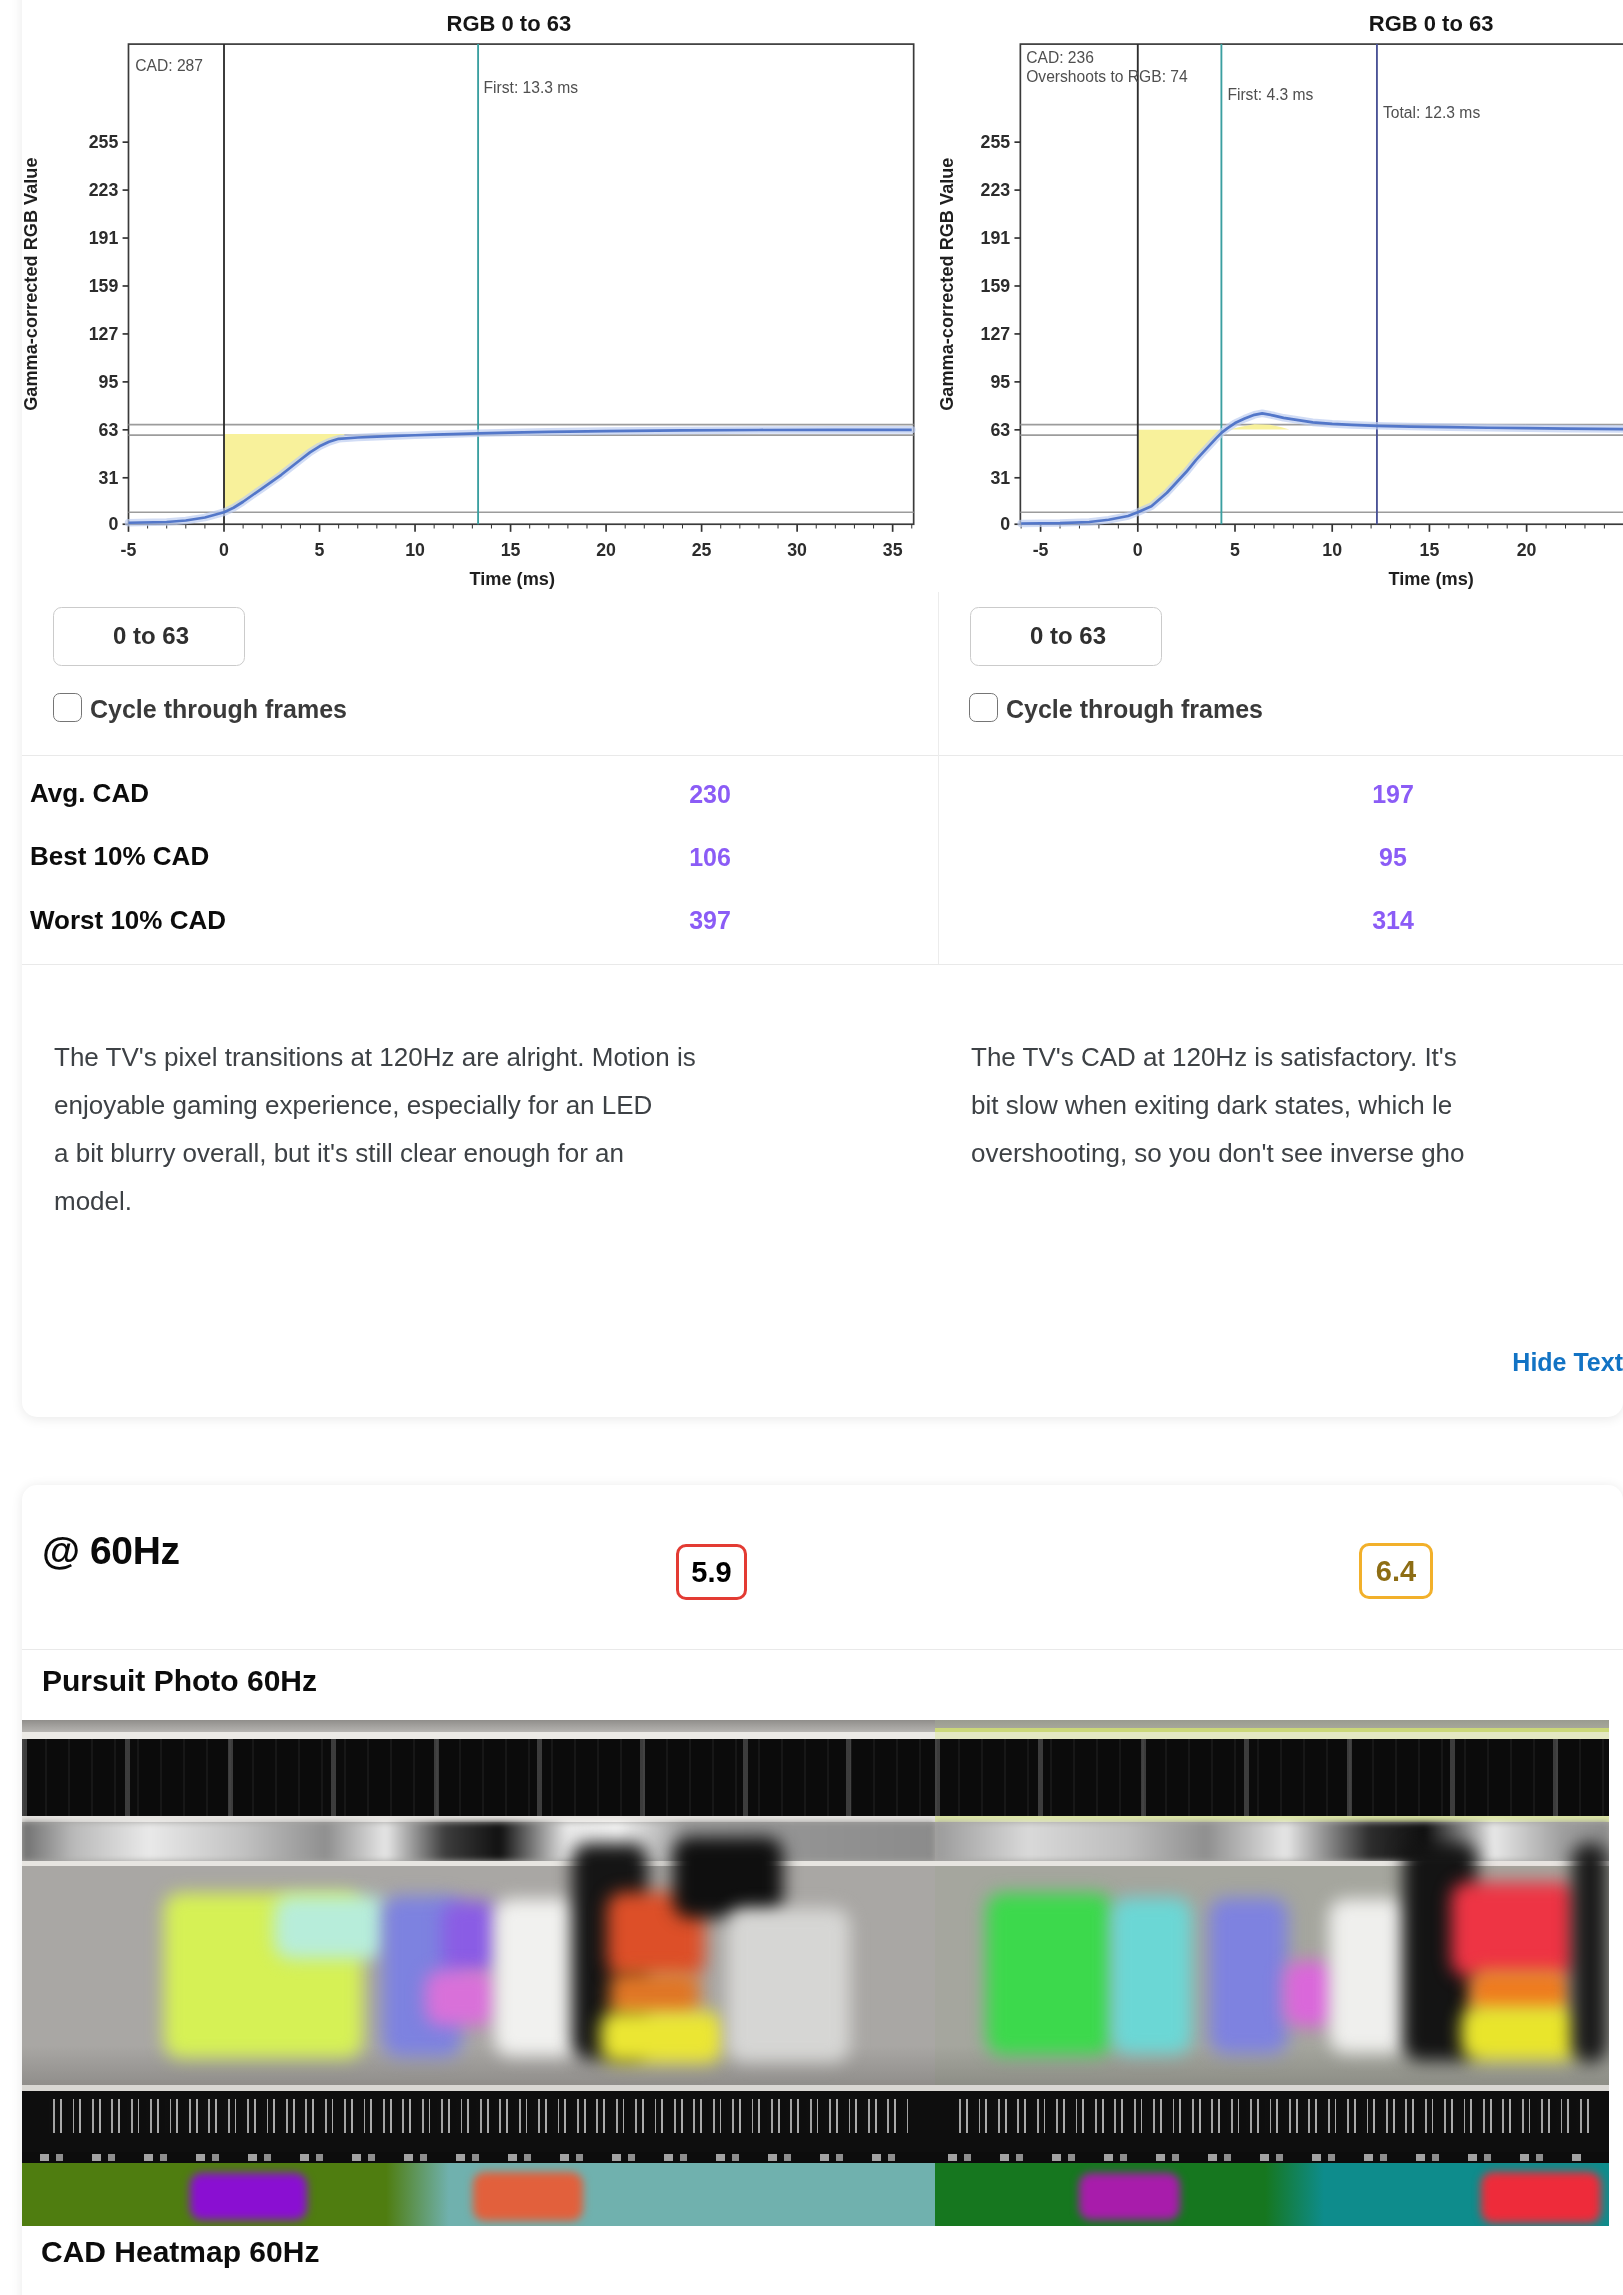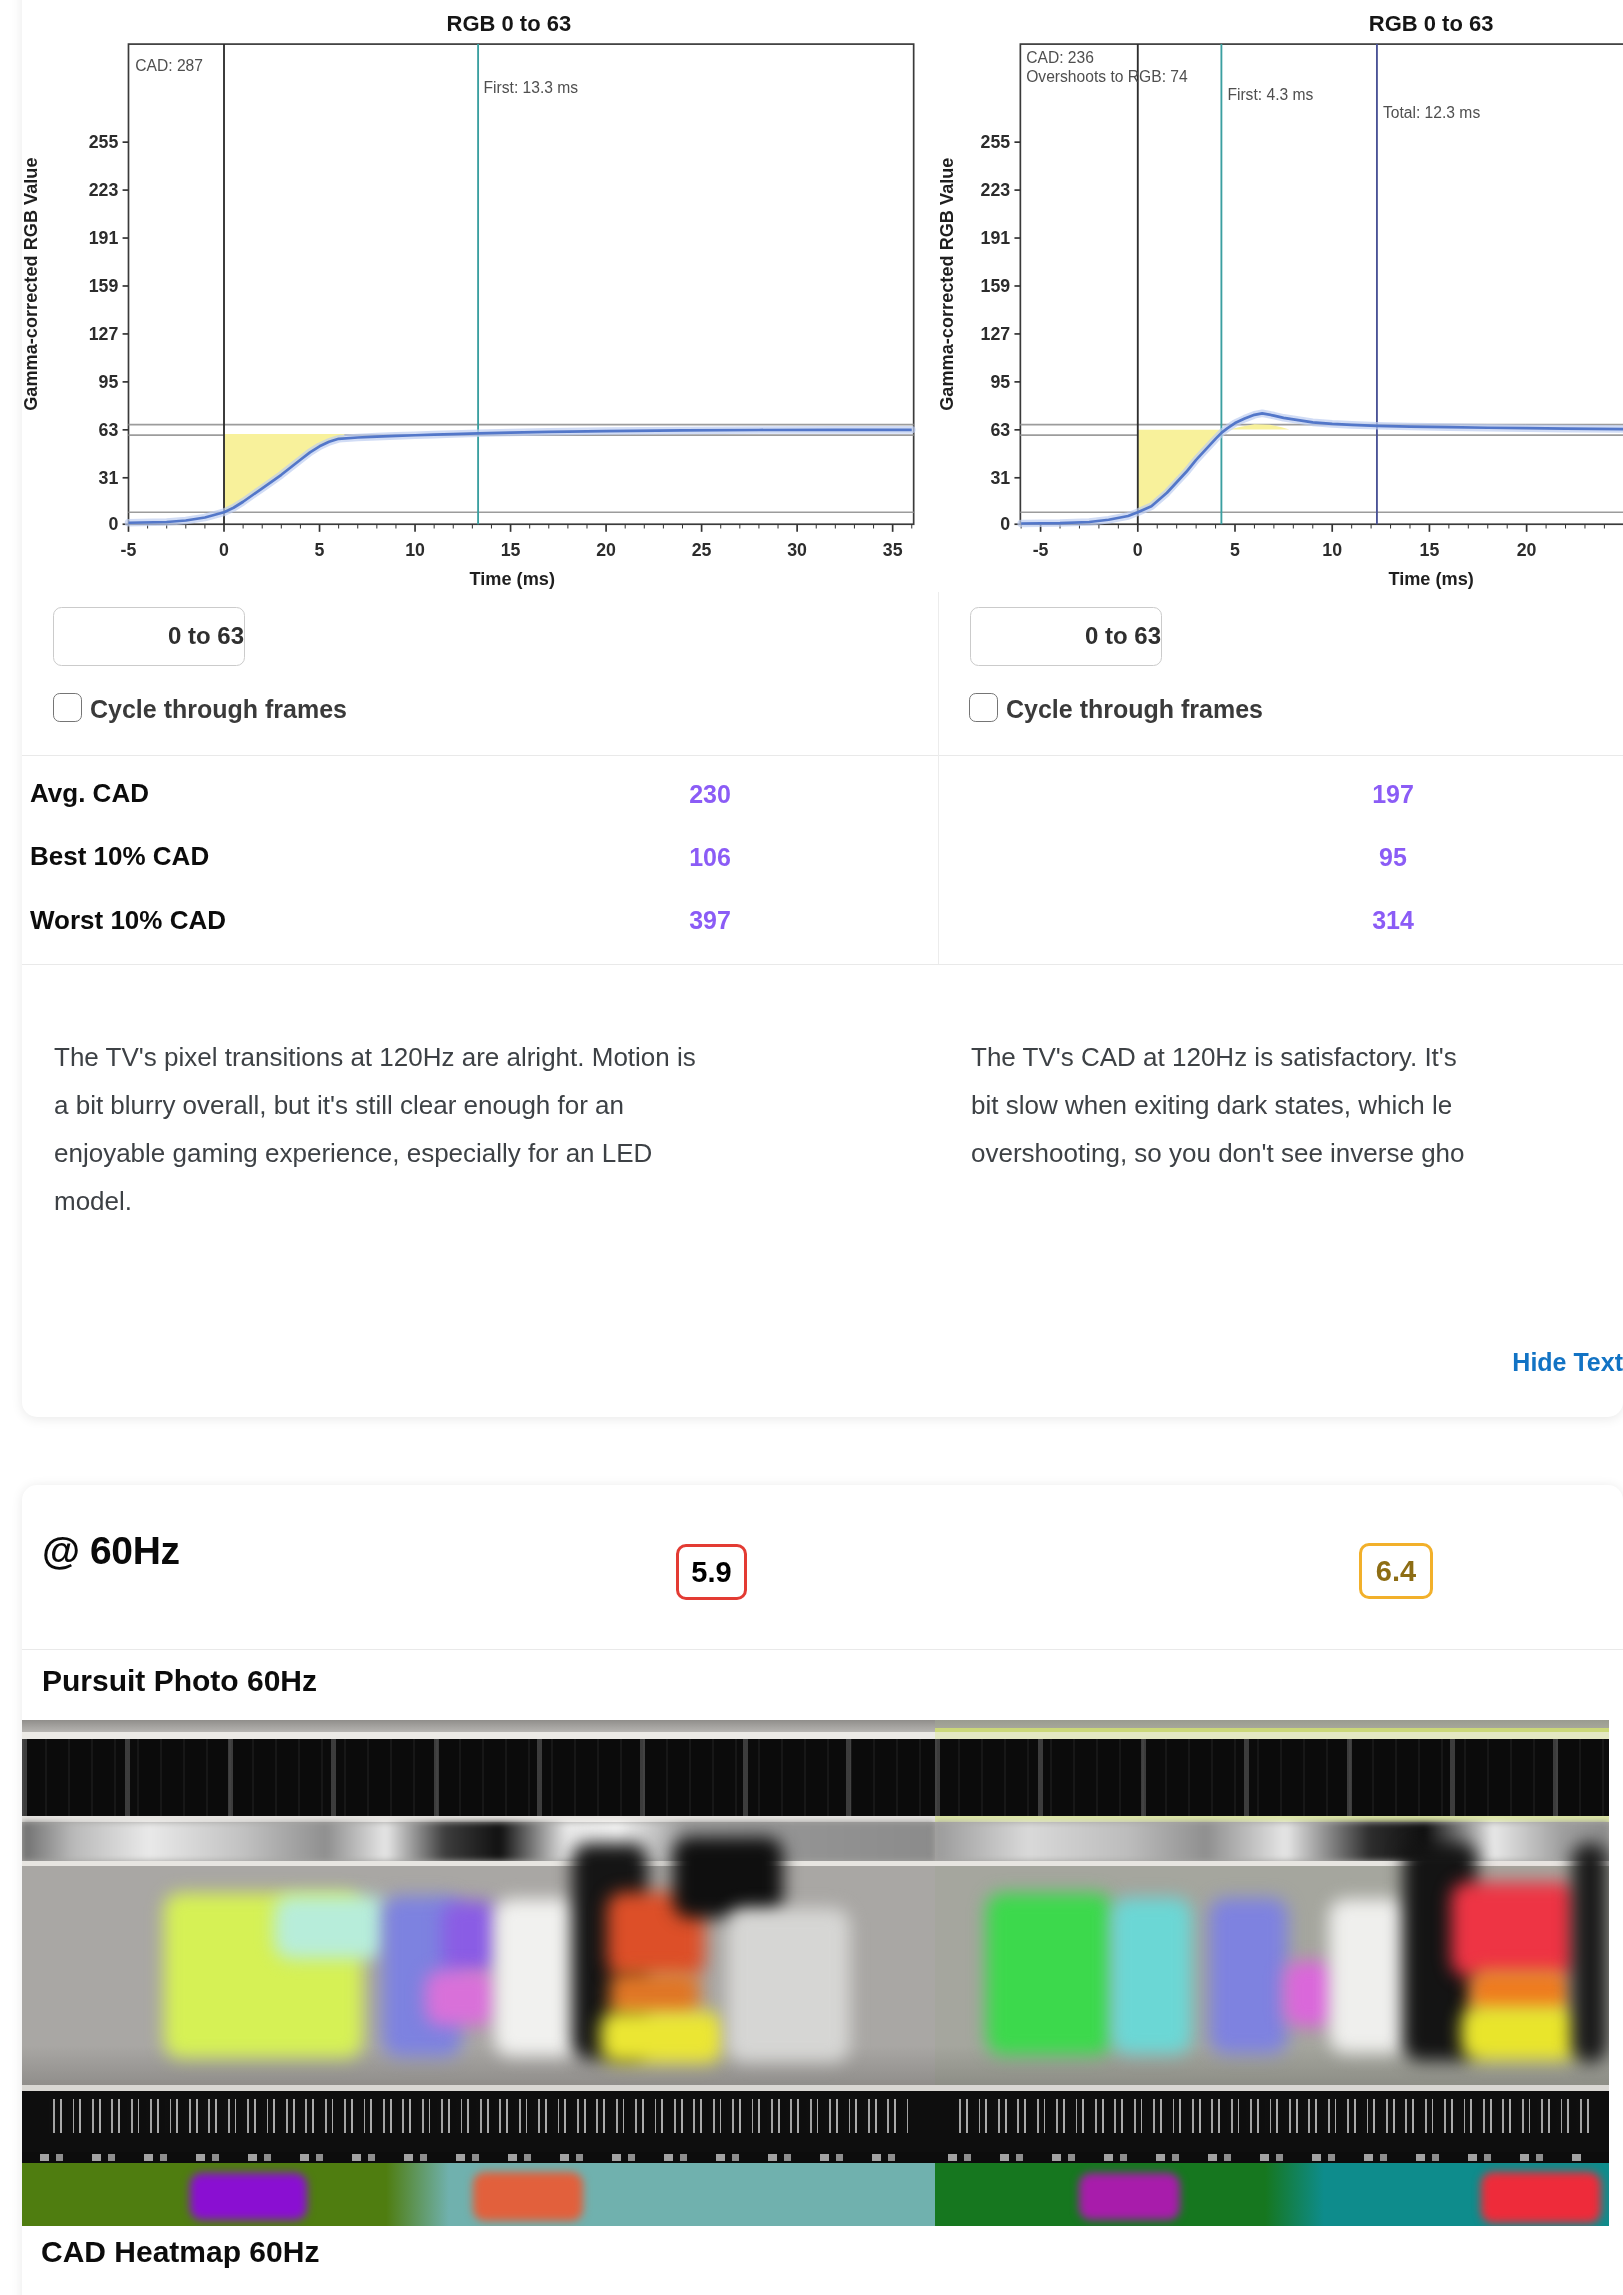--- a/index.html
+++ b/index.html
@@ -9,21 +9,21 @@
   .card{position:absolute;background:#fff;border-radius:15px;
     box-shadow:0 1.7px 12px rgba(0,0,0,.09);}
   
   .tick{font:600 21px "Liberation Sans",sans-serif;fill:#2c2c2c}
   .anno{font:400 18.5px "Liberation Sans",sans-serif;fill:#4f4f4f}
   .ctitle{font:700 26px "Liberation Sans",sans-serif;fill:#161616}
   .clabel{font:700 21.5px "Liberation Sans",sans-serif;fill:#1f1f1f}
   
   .select-btn{position:absolute;width:192px;height:59px;background:#fff;
     border:1.7px solid #cbcbcb;border-radius:8.5px;font-size:24px;font-weight:700;
-    color:#2f2f2f;text-align:right;padding-left:4px;line-height:56px;cursor:pointer}
+    color:#2f2f2f;text-align:center;padding-left:4px;line-height:56px;cursor:pointer}
   input.cb{appearance:none;-webkit-appearance:none;position:absolute;width:29px;height:29px;
     border:1.7px solid #757575;border-radius:6.8px;background:#fff;cursor:pointer}
   .cb-label{position:absolute;font-size:25px;font-weight:700;color:#3a3a3a;cursor:pointer}
   .hline{position:absolute;height:0.8px;background:#e9e9e9}
   .vline{position:absolute;width:0.8px;background:#ececec}
   .t-label{position:absolute;font-size:26px;font-weight:700;color:#0c0c0c}
   .t-value{position:absolute;width:118px;text-align:center;font-size:25px;font-weight:700;color:#8b5cf6}
   .para{position:absolute;font-size:26px;font-weight:500;color:#3d4145;line-height:48px;overflow:hidden}
   .link{position:absolute;left:22px;width:1601px;text-align:right;font-size:25px;font-weight:700;
     color:#1273c4;cursor:pointer}
@@ -255,22 +255,22 @@
 </div>
 <div>
   <div class="t-label" style="left:30px;top:905px">Worst 10% CAD</div>
   <div class="t-value" style="left:651px;top:906px">397</div>
   <div class="t-value" style="left:1334px;top:906px">314</div>
 </div>
 <div class="hline" style="left:22px;top:964px;width:1601px"></div>
 
 <div class="para" style="left:54px;top:1033px;width:893px">
   <div>The TV's pixel transitions at 120Hz are alright. Motion is</div>
+  <div>enjoyable gaming experience, especially for an LED</div>
   <div>a bit blurry overall, but it's still clear enough for an</div>
-  <div>enjoyable gaming experience, especially for an LED</div>
   <div>model.</div>
 </div>
 <div class="para" style="left:971px;top:1033px;width:653px;white-space:nowrap">
   <div>The TV's CAD at 120Hz is satisfactory. It's</div>
   <div>bit slow when exiting dark states, which le</div>
   <div>overshooting, so you don't see inverse gho</div>
 </div>
 
 <div class="link" style="top:1348px">Hide Text</div>
 

